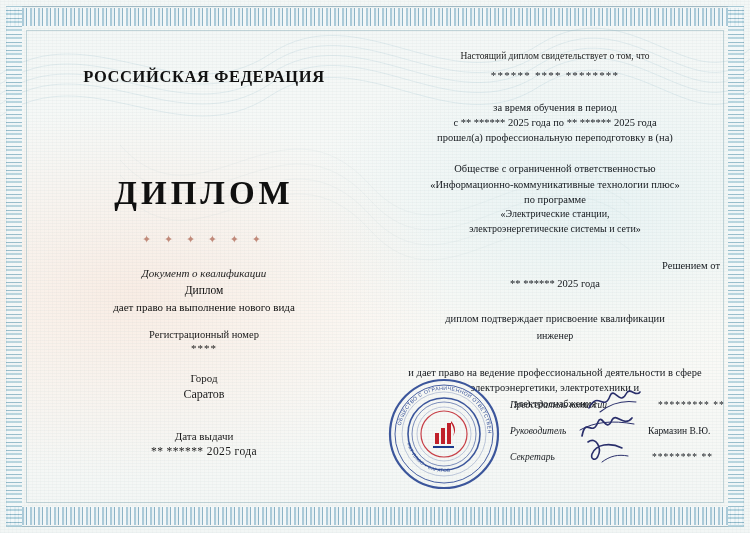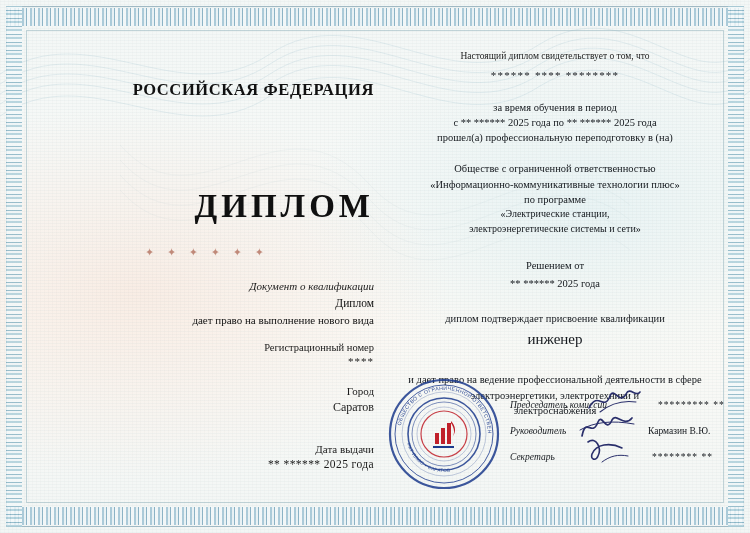--- a/index.html
+++ b/index.html
@@ -71,22 +71,22 @@
   .band-inner {
     left: 26px; top: 30px; right: 26px; bottom: 30px;
     border: 1px solid rgba(150,180,190,0.55);
   }
 
   .content { position: absolute; inset: 0; }
 
   
   .left {
     position: absolute;
-    left: 34px; top: 68px; width: 340px;
-    text-align: right;
+    left: 34px; top: 55px; width: 340px;
+    text-align: center;
     color: #1b1b1b;
   }
   .rf-title {
     font-family: "Liberation Serif", serif;
     font-weight: bold;
     font-size: 16.5px;
     letter-spacing: .6px;
     color: #111;
     margin-top: 12px;
   }
@@ -136,24 +136,24 @@
     font-size: 11px;
     line-height: 1.45;
   }
   .r-small { font-size: 9.5px; color: #222; }
   .r-name { font-size: 11px; letter-spacing: 1.2px; margin-top: 4px; }
   .r-block { margin-top: 16px; }
   .r-line { font-size: 10.5px; }
   .r-org { font-size: 10.5px; }
   .r-quoted { font-size: 10px; }
   .r-prog { font-size: 10.5px; }
-  .r-decision { margin-top: 22px; font-size: 10.5px; }
+  .r-decision { margin-top: 22px; font-size: 10.5px; text-align: right; }
   .r-date { font-size: 10.5px; margin-top: 3px; }
   .r-conf { margin-top: 20px; font-size: 10.5px; }
-  .r-qual { font-size: 15px; margin-top: 2px; }
+  .r-qual { font-size: 10px; margin-top: 2px; }
   .r-sphere { margin-top: 22px; font-size: 10.5px; }
   .r-sphere-l2 { font-size: 10.5px; }
 
   
   .sign-block {
     position: absolute;
     left: 478px; top: 392px; width: 250px;
     font-size: 9.5px;
     color: #14181d;
   }

